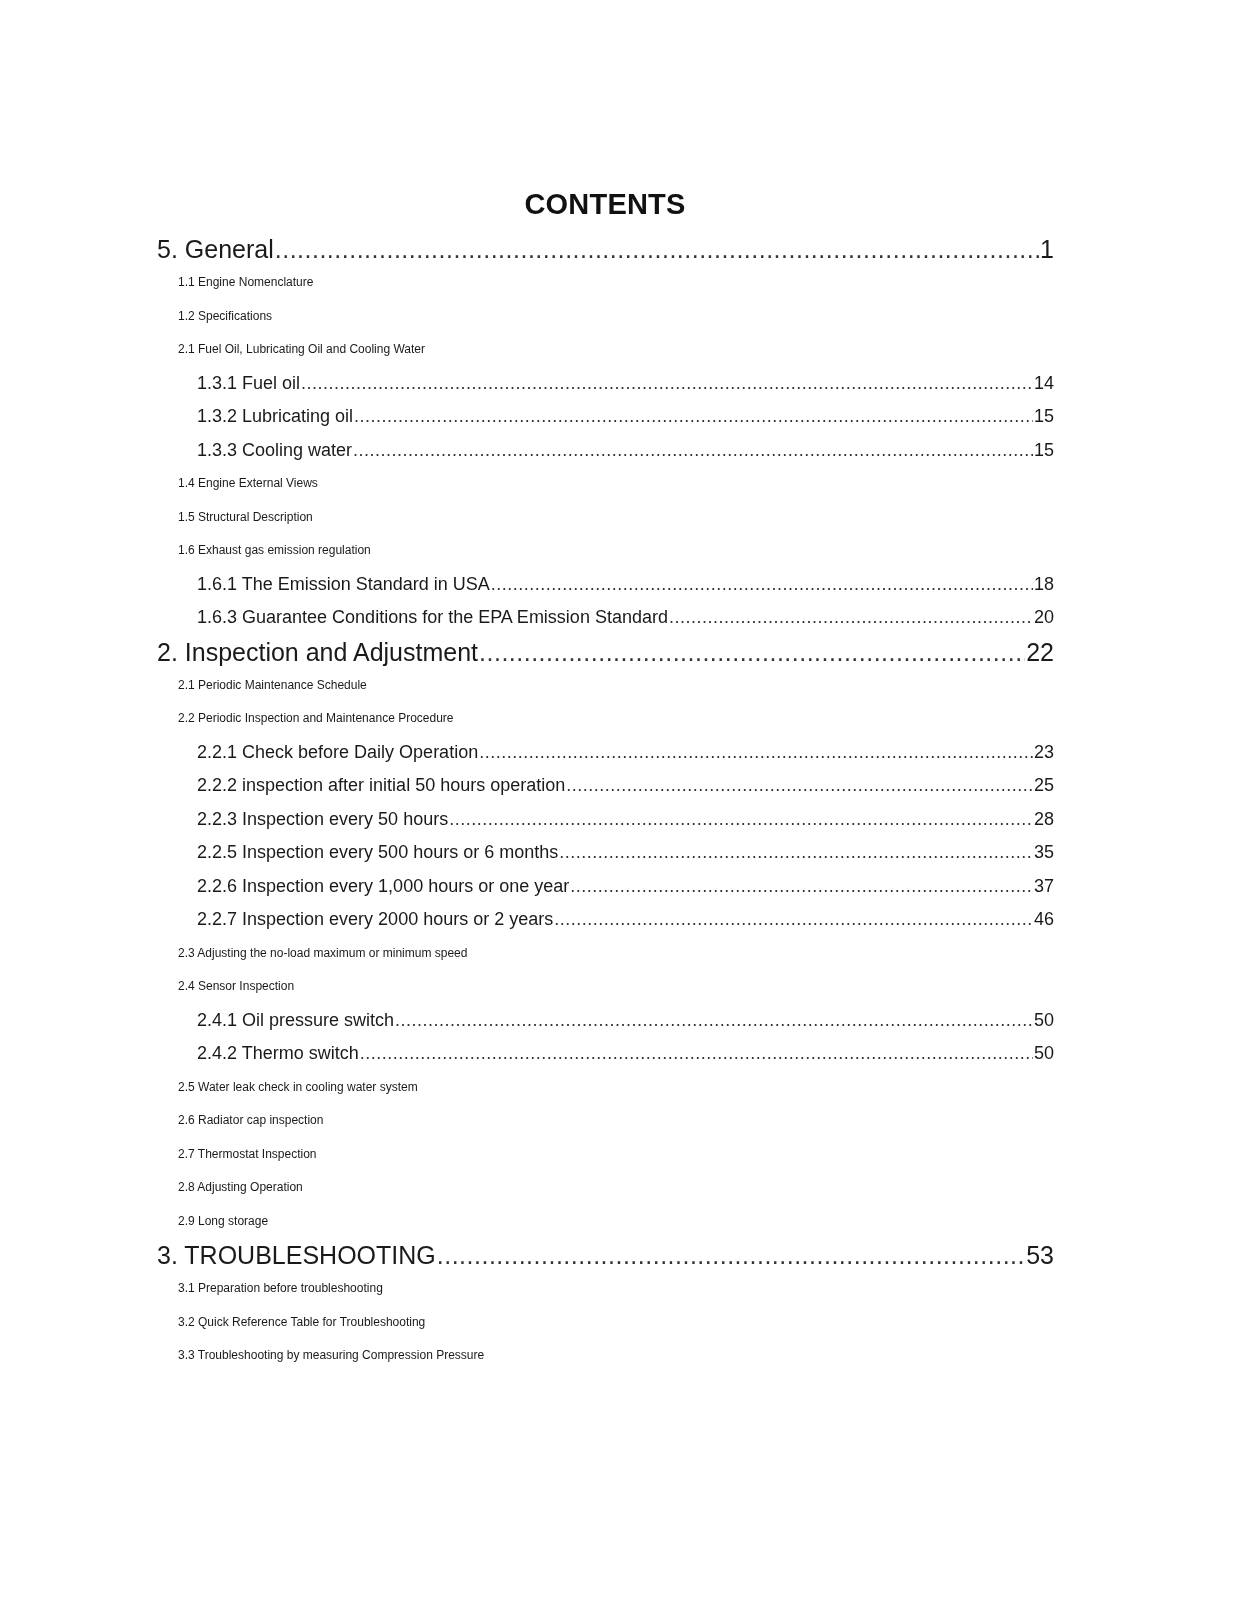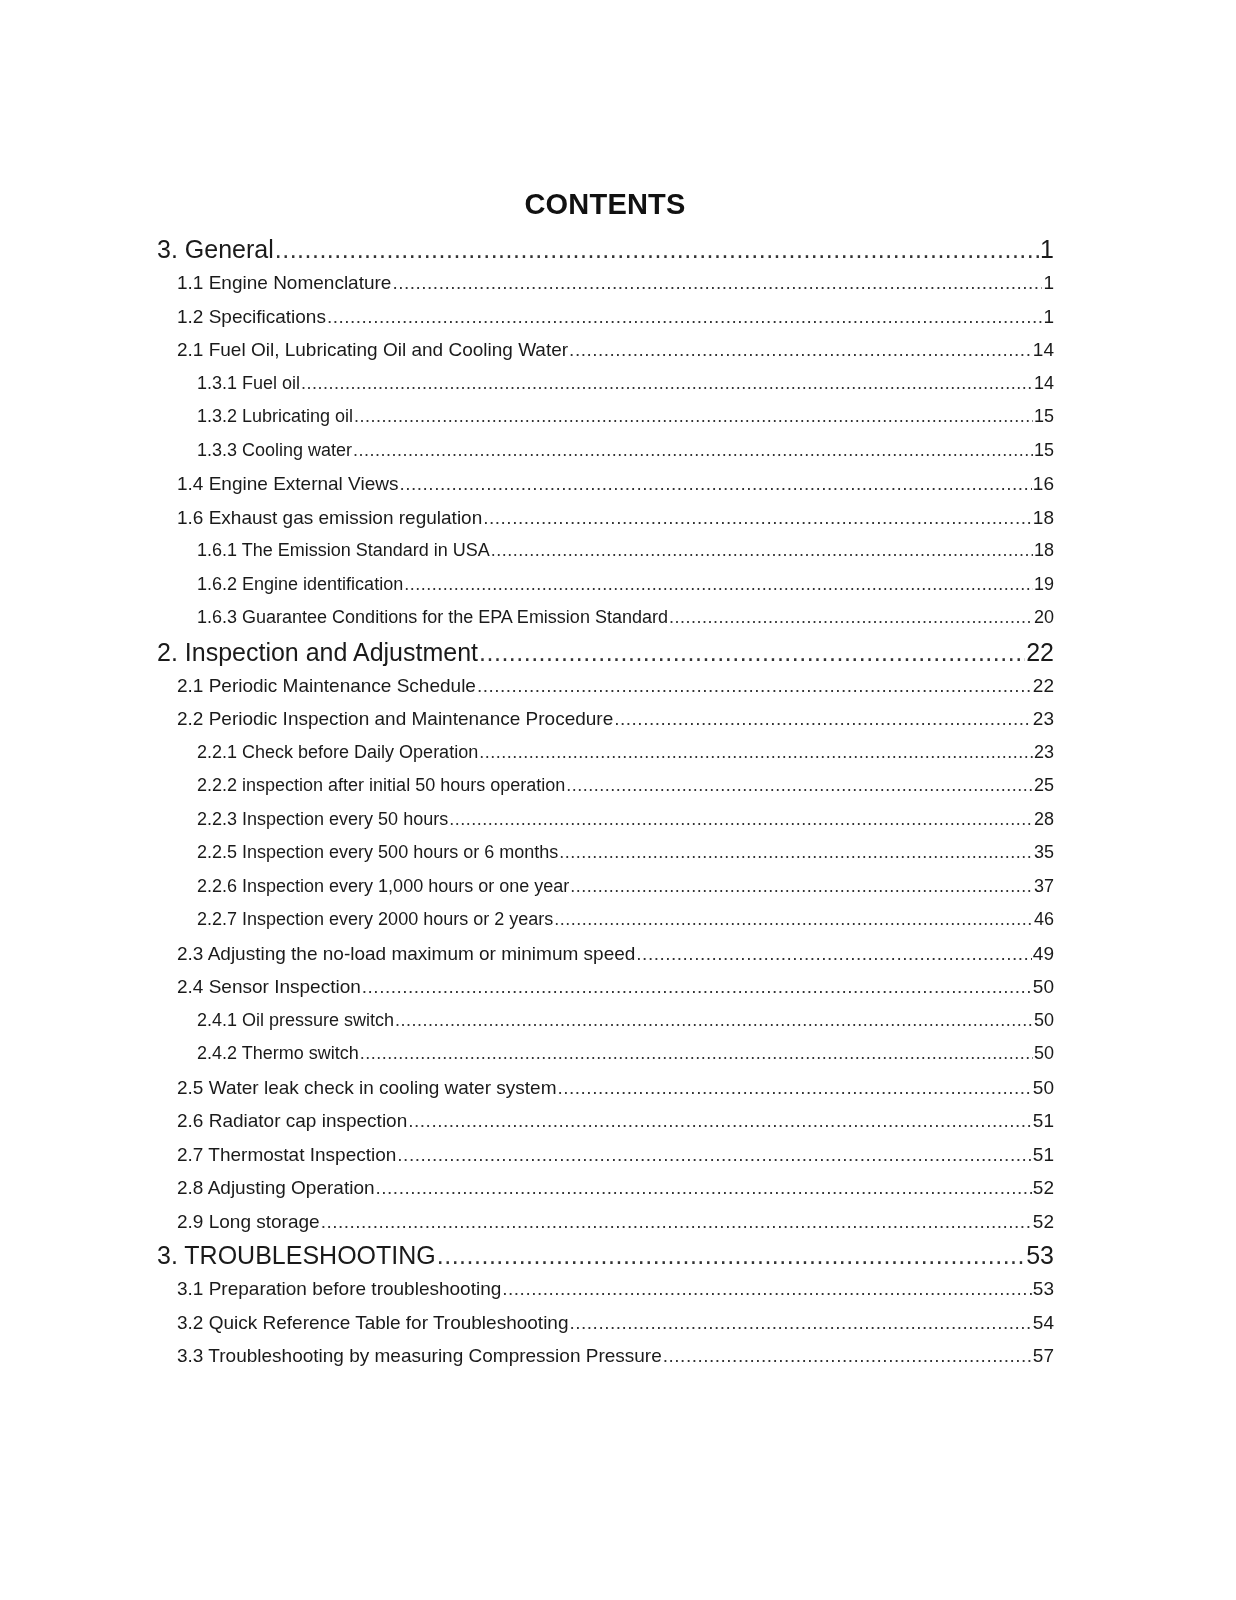--- a/index.html
+++ b/index.html
@@ -60,41 +60,42 @@
     .level-1 {
       font-size: 25px;
       height: 34px;
       line-height: 34px;
       padding-left: 0;
       padding-right: 0;
     }
     .level-1.gap {
     }
     .level-2 {
-      font-size: 19px;
+      font-size: 12px;
       height: 33.5px;
       line-height: 33.5px;
       padding-left: 20px;
+      flex-direction: column;
     }
     .level-3 {
       font-size: 18px;
       height: 33.5px;
       line-height: 33.5px;
       padding-left: 40px;
     }
   </style>
 </head>
 <body>
 
 <h1 class="page-title">CONTENTS</h1>
 
 <div class="toc">
 
   <div class="toc-entry level-1">
-    <span class="label">3. General</span>
+    <span class="label">5. General</span>
     <span class="leader"></span>
     <span class="page">1</span>
   </div>
   <div class="toc-entry level-2">
     <span class="label">1.1 Engine Nomenclature</span>
     <span class="leader"></span>
     <span class="page">1</span>
   </div>
   <div class="toc-entry level-2">
     <span class="label">1.2 Specifications</span>
@@ -120,33 +121,33 @@
     <span class="label">1.3.3 Cooling water</span>
     <span class="leader"></span>
     <span class="page">15</span>
   </div>
   <div class="toc-entry level-2">
     <span class="label">1.4 Engine External Views</span>
     <span class="leader"></span>
     <span class="page">16</span>
   </div>
   <div class="toc-entry level-2">
+    <span class="label">1.5 Structural Description</span>
+    <span class="leader"></span>
+    <span class="page">17</span>
+  </div>
+  <div class="toc-entry level-2">
     <span class="label">1.6 Exhaust gas emission regulation</span>
     <span class="leader"></span>
     <span class="page">18</span>
   </div>
   <div class="toc-entry level-3">
     <span class="label">1.6.1 The Emission Standard in USA</span>
     <span class="leader"></span>
     <span class="page">18</span>
-  </div>
-  <div class="toc-entry level-3">
-    <span class="label">1.6.2 Engine identification</span>
-    <span class="leader"></span>
-    <span class="page">19</span>
   </div>
   <div class="toc-entry level-3">
     <span class="label">1.6.3 Guarantee Conditions for the EPA Emission Standard</span>
     <span class="leader"></span>
     <span class="page">20</span>
   </div>
 
   <div class="toc-entry level-1 gap">
     <span class="label">2. Inspection and Adjustment</span>
     <span class="leader"></span>

